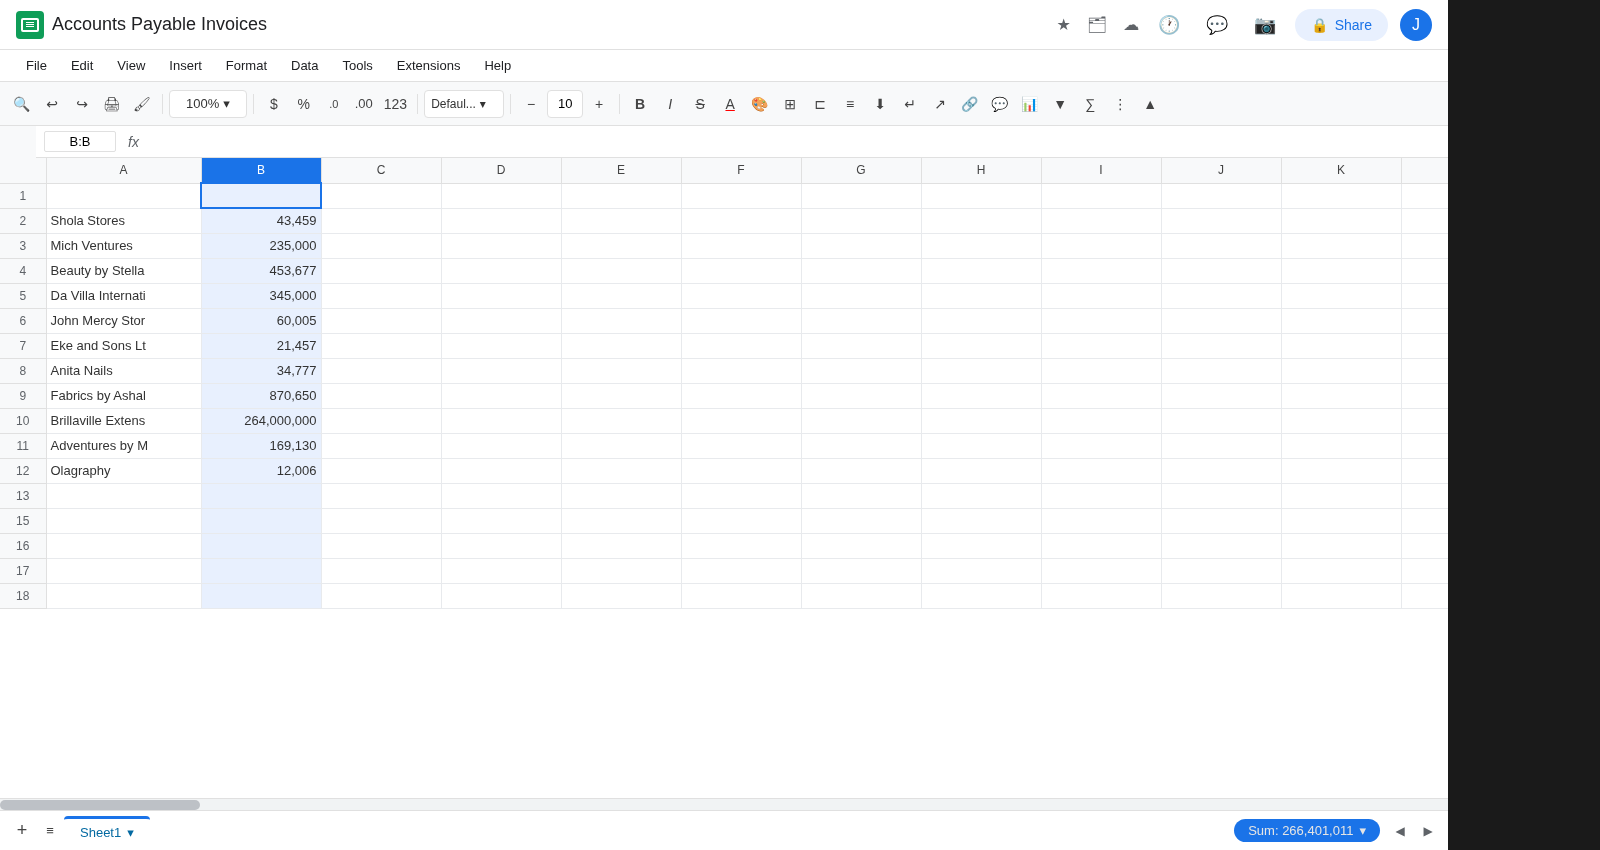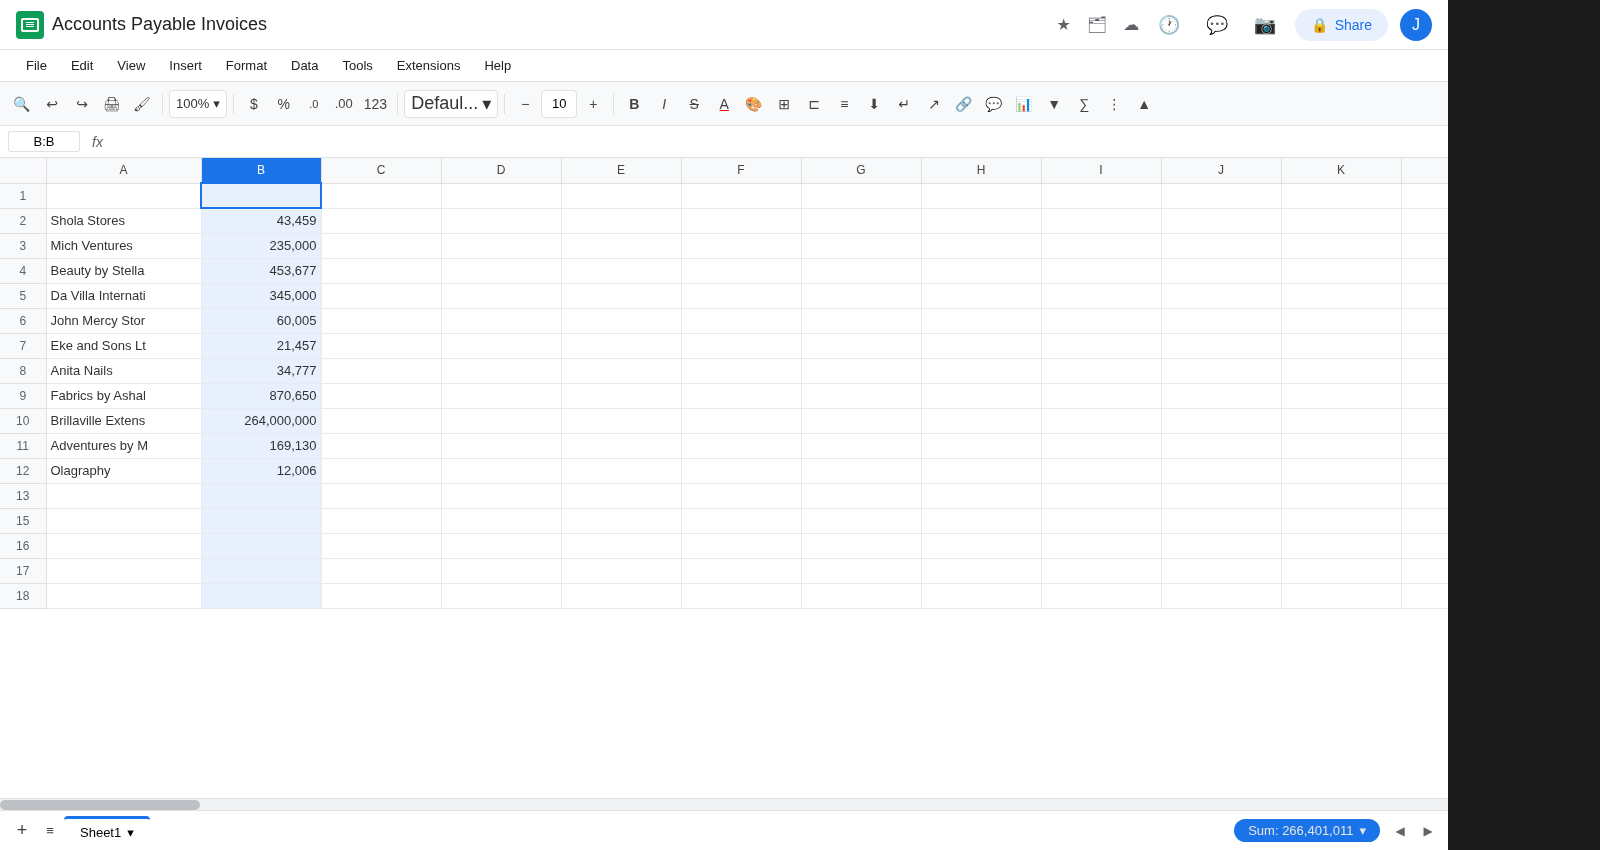--- a/index.html
+++ b/index.html
@@ -159,21 +159,21 @@
       width: 1px;
       height: 20px;
       background: #e0e0e0;
       margin: 0 4px;
     }
     .zoom-select {
       display: flex;
       align-items: center;
       border: 1px solid #e0e0e0;
       border-radius: 4px;
-      padding: 2px 6px;
+      padding: 2px 16px;
       font-size: 13px;
       cursor: pointer;
       background: #fff;
       gap: 4px;
       height: 28px;
     }
     .font-size-input {
       width: 36px;
       height: 28px;
       border: 1px solid #e0e0e0;
@@ -181,39 +181,40 @@
       text-align: center;
       font-size: 13px;
       background: #fff;
     }
     .font-select {
       display: flex;
       align-items: center;
       border: 1px solid #e0e0e0;
       border-radius: 4px;
       padding: 2px 6px;
-      font-size: 18px;
+      font-size: 12px;
       cursor: pointer;
       background: #fff;
       gap: 4px;
       height: 28px;
       min-width: 80px;
     }
     .toolbar-bold { font-weight: bold; }
     .toolbar-italic { font-style: italic; }
 
     
     .formula-bar {
       display: flex;
       align-items: center;
       padding: 0 8px;
       background: #fff;
       border-bottom: 1px solid #e0e0e0;
       height: 32px;
       gap: 8px;
+      margin-left: 36px;
     }
     .cell-ref {
       width: 72px;
       border: 1px solid #e0e0e0;
       border-radius: 2px;
       padding: 2px 6px;
       font-size: 13px;
       text-align: center;
     }
     .formula-icon {
@@ -336,21 +337,21 @@
       border-radius: 4px 4px 0 0;
       cursor: pointer;
       font-size: 13px;
       color: #202124;
       border-top: 3px solid transparent;
       display: flex;
       align-items: center;
       gap: 6px;
     }
     .sheet-tab.active {
-      color: #000000;
+      color: #0369a1;
       border-top: 3px solid #1a73e8;
       font-weight: 500;
     }
     .sum-display {
       margin-left: auto;
       background: #1a73e8;
       color: #e5e5e5;
       border-radius: 16px;
       padding: 4px 14px;
       font-size: 13px;

